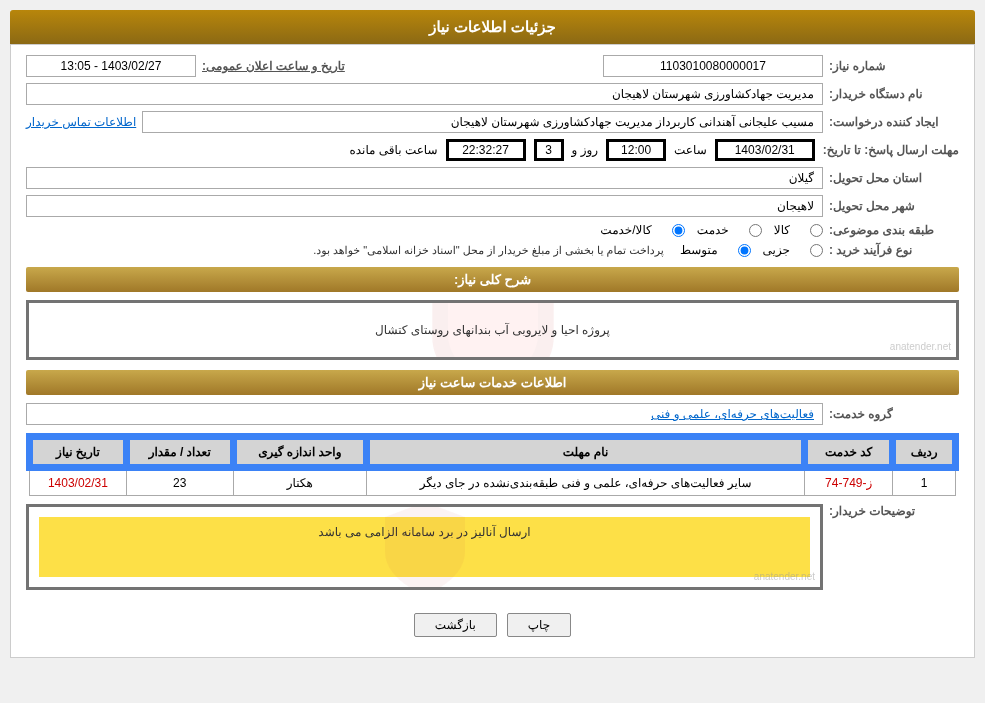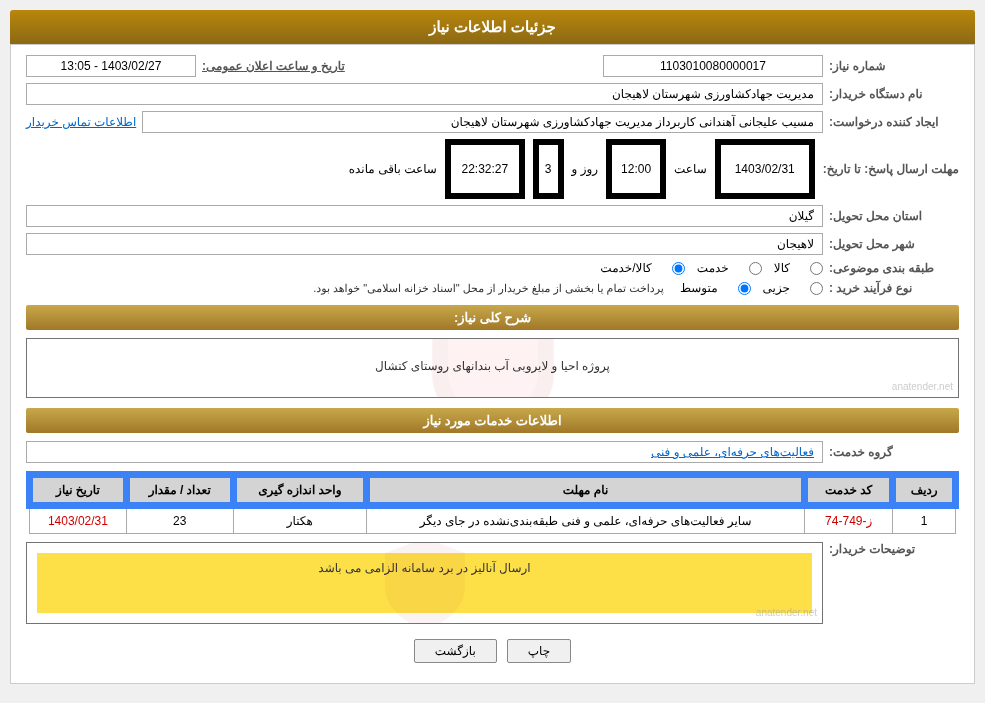--- a/index.html
+++ b/index.html
@@ -61,42 +61,43 @@
       flex: 1;
       font-size: 12px;
     }
     .link-text {
       color: #0066cc;
       text-decoration: underline;
       cursor: pointer;
       font-size: 12px;
     }
     .small-box {
-      border: 6px solid #000000;
+      border: 3px solid #000000;
       background: white;
-      padding: 17px 6px;
+      padding: 1px 6px;
       min-height: 22px;
       font-size: 12px;
     }
     .radio-group {
       display: flex;
       align-items: center;
       gap: 12px;
     }
     .radio-item {
       display: flex;
       align-items: center;
       gap: 20px;
     }
     .watermark-area {
       position: relative;
       background: white;
-      border: 1px solid #737373;
+      border: 3px solid #737373;
       padding: 10px;
       min-height: 60px;
+      margin-bottom: 8px;
       overflow: hidden;
     }
     .watermark-text {
       position: absolute;
       bottom: 5px;
       right: 5px;
       color: #999;
       font-size: 10px;
       opacity: 0.5;
     }
@@ -255,21 +256,21 @@
     <div class="watermark-area">
 
       <svg class="shield-svg" width="180" height="150" viewBox="0 0 100 100" style="position:absolute; left:50%; top:50%; transform:translate(-50%,-50%); opacity:0.08;">
         <path d="M50 5 L90 20 L90 55 C90 75 70 90 50 98 C30 90 10 75 10 55 L10 20 Z" fill="#cc4444" stroke="#cc4444"></path>
         <path d="M50 15 L80 27 L80 53 C80 69 65 82 50 89 C35 82 20 69 20 53 L20 27 Z" fill="#ff6666"></path>
       </svg>
       <div class="desc-text" style="position:relative; z-index:2; padding:10px;">پروژه احیا و لایروبی آب بندانهای روستای کتشال</div>
       <span class="watermark-text">anatender.net</span>
     </div>
 
-    <div class="section-header">اطلاعات خدمات مورد نیاز</div>
+    <div class="section-header">اطلاعات خدمات ساعت نیاز</div>
 
     <div class="info-row">
       <span class="label">گروه خدمت:</span>
       <div class="value-box" style="direction:rtl;">
         <span class="blue-link">فعالیت‌های حرفه‌ای، علمی و فنی</span>
       </div>
     </div>
 
     <table class="table-container">
       <thead>

